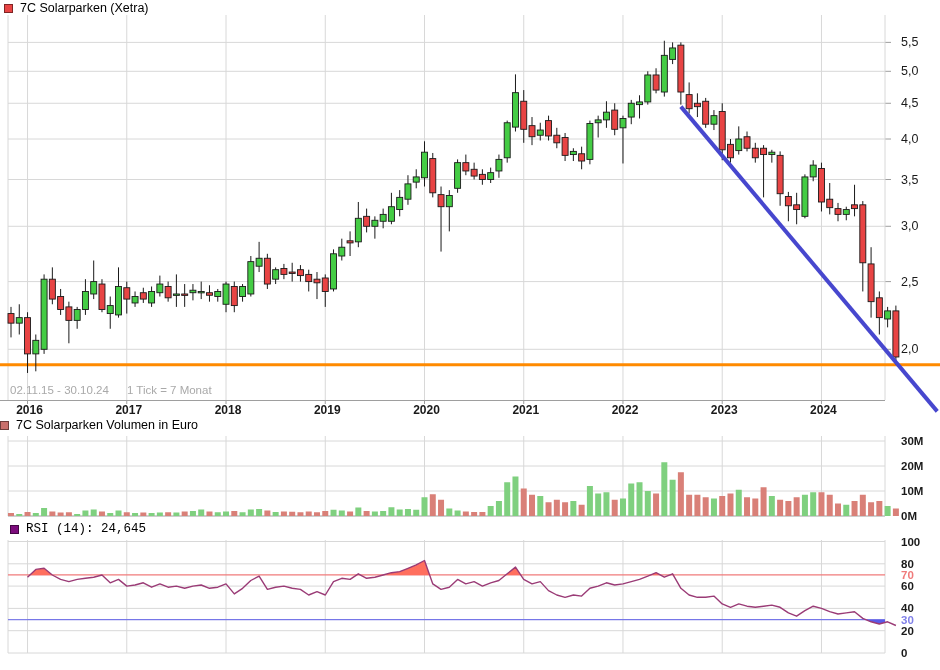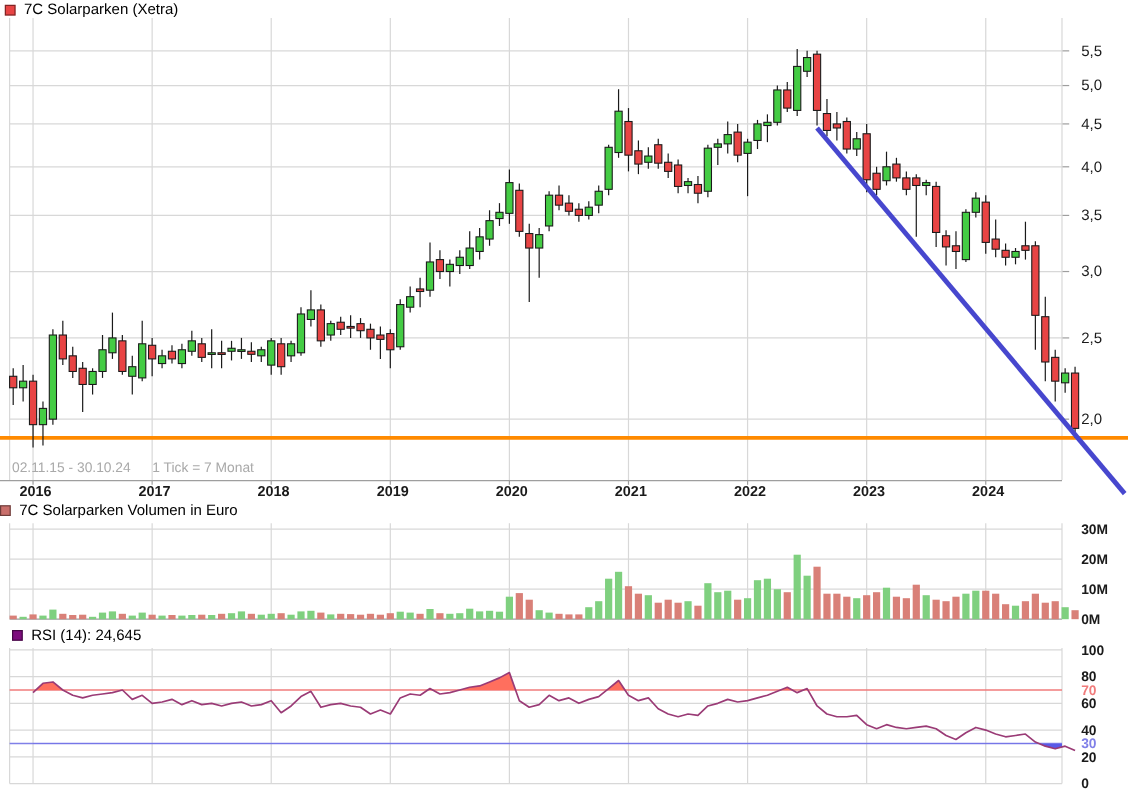--- a/index.html
+++ b/index.html
@@ -472,17 +472,17 @@
   <div class="daterange">
     <span>02.11.15 - 30.10.24</span>
     <span>1 Tick = 7 Monat</span>
   </div>
 
   <div class="legend" style="left:0;top:418px;">
     <span class="sw" id="sw-vol" style="background: rgb(201, 111, 107);"></span>
     <span>7C Solarparken Volumen in Euro</span>
   </div>
 
-  <div class="legend" style="left:10px;top:522px;">
+  <div class="legend" style="left:10px;top:522px;font-family:Liberation Mono, monospace;">
     <span class="sw" id="sw-rsi" style="background: rgb(125, 12, 125);"></span>
     <span>RSI (14): 24,645</span>
   </div>
 </div>
 
 </body></html>

